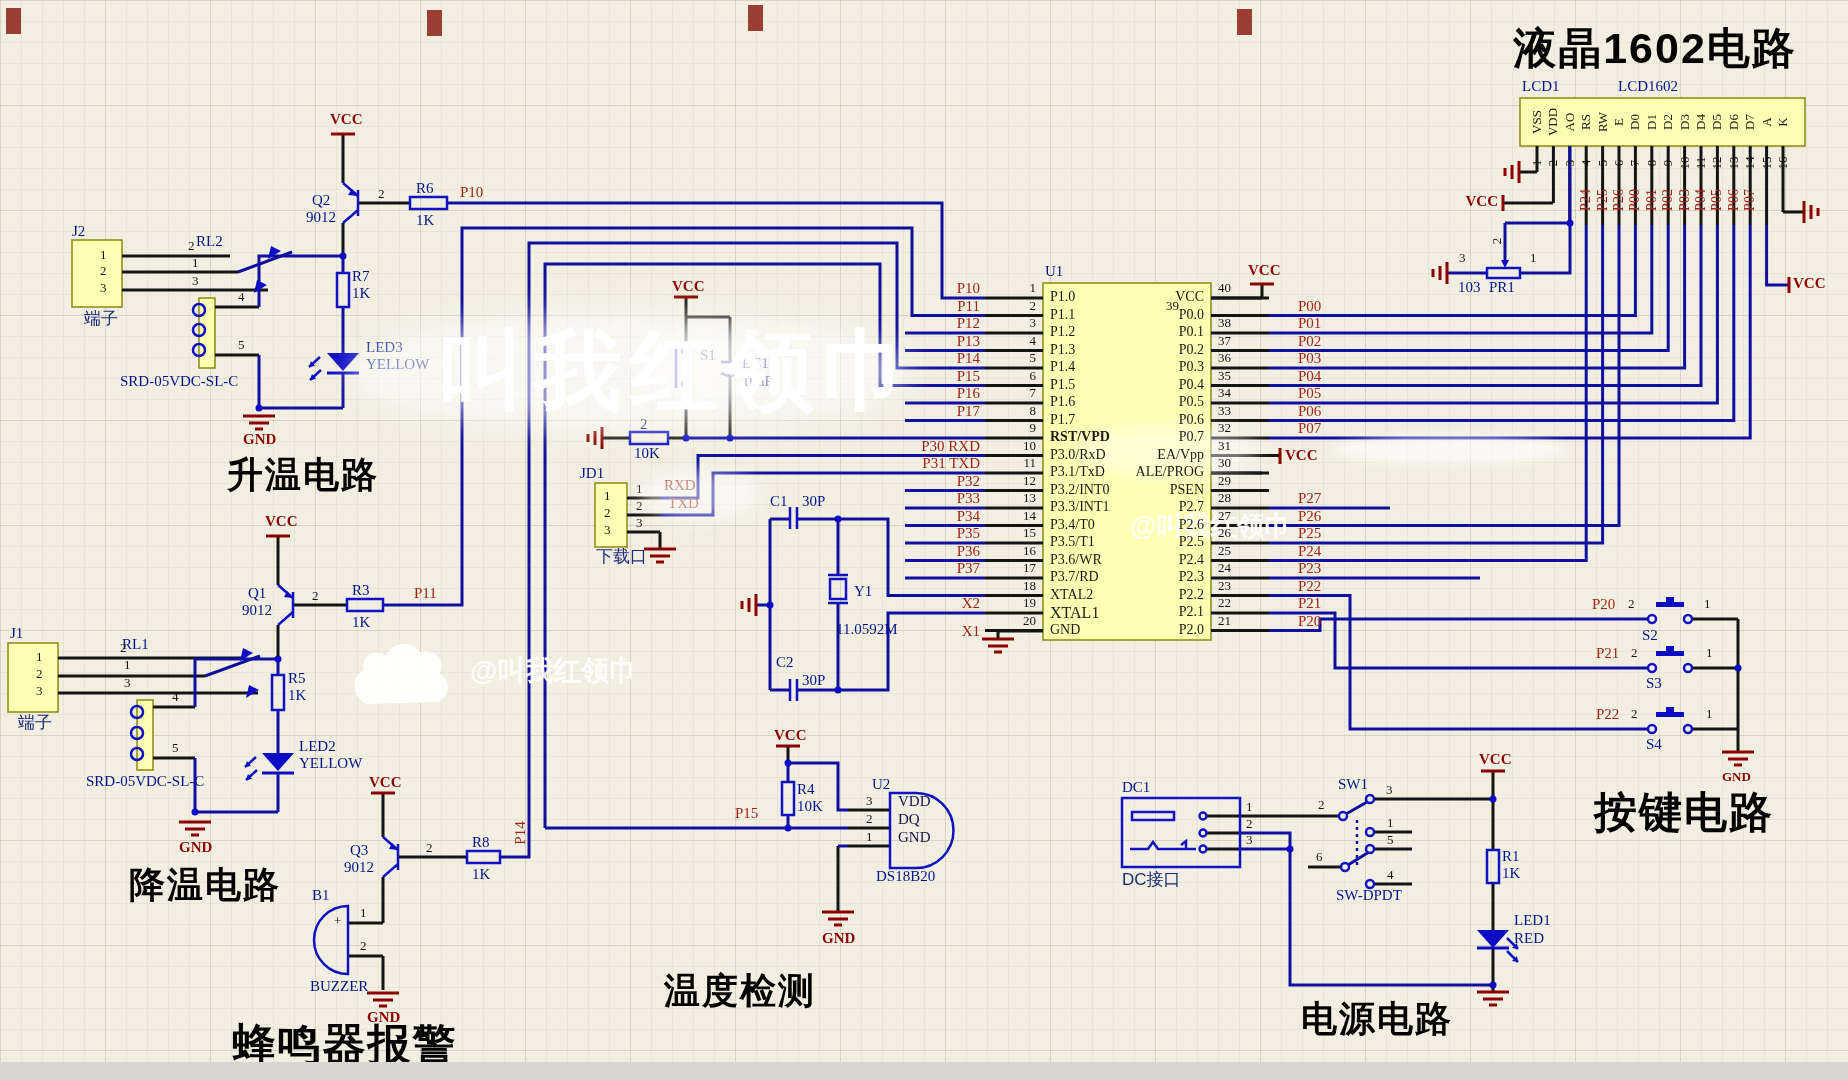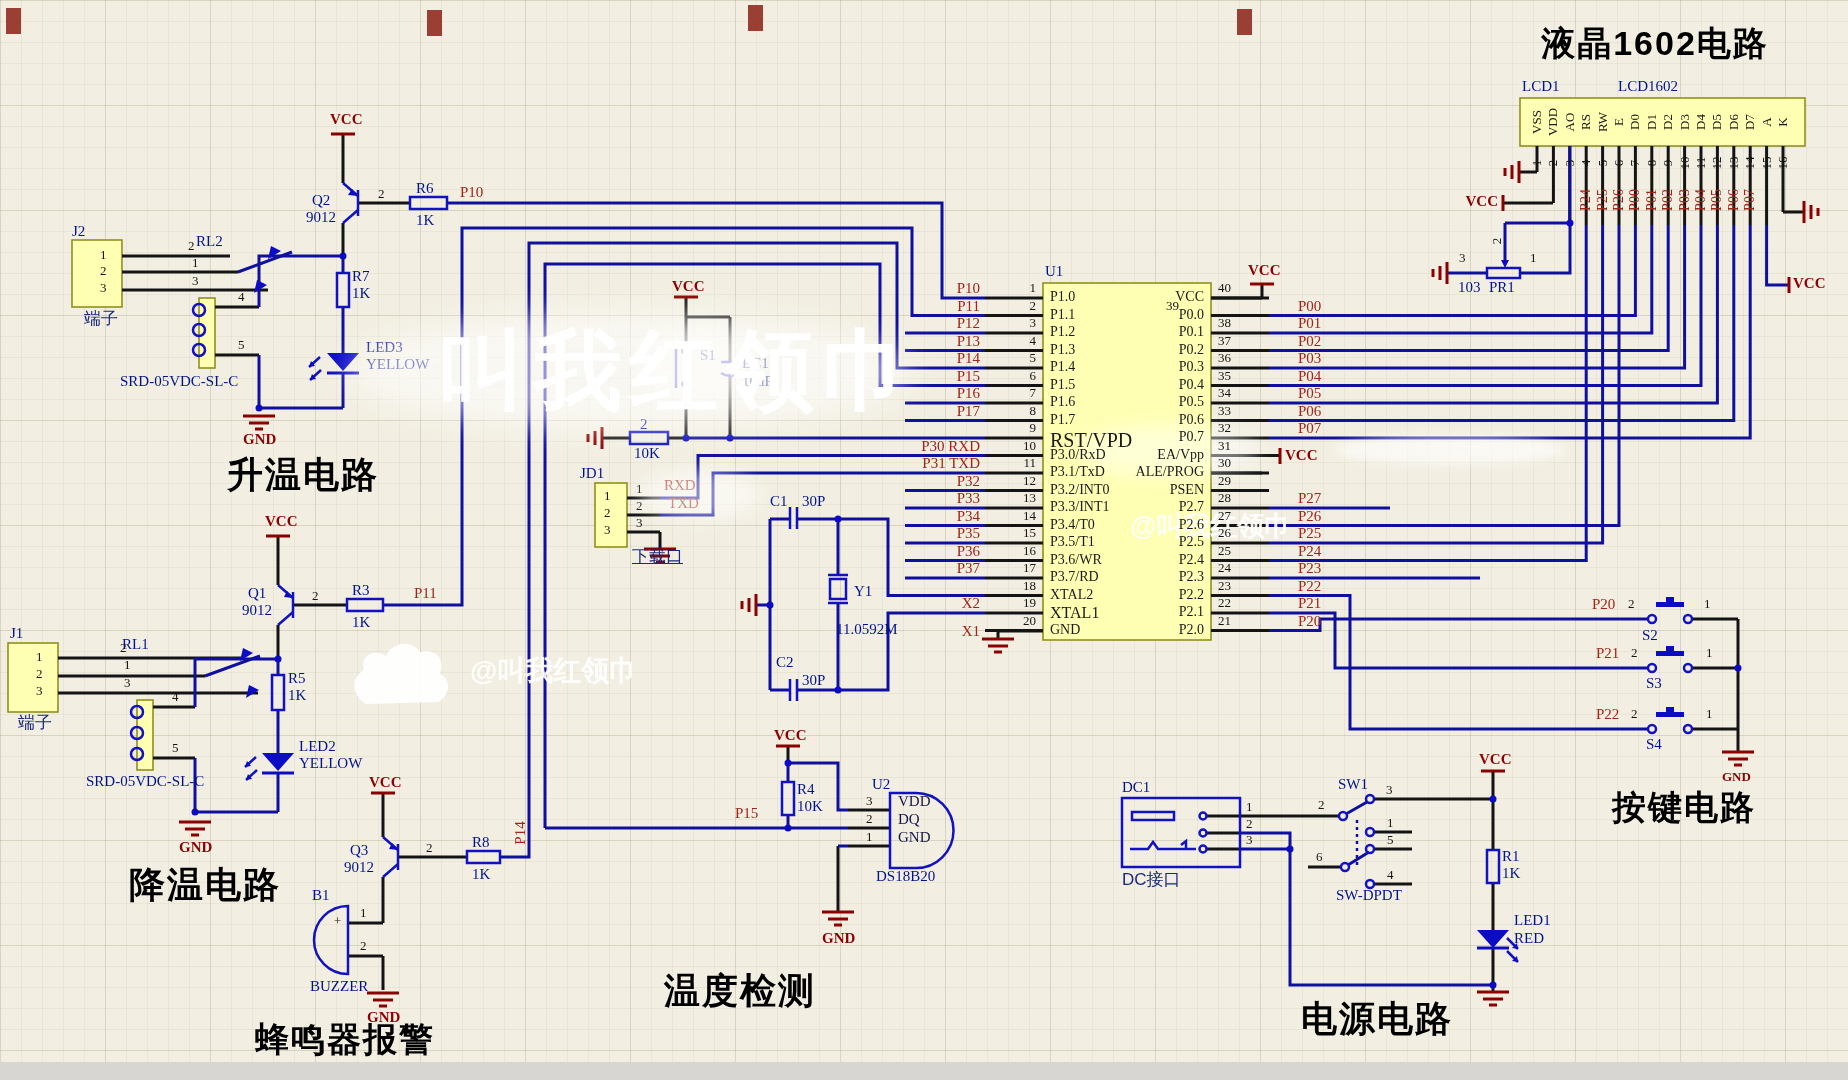--- a/index.html
+++ b/index.html
@@ -11,21 +11,21 @@
       linear-gradient(90deg, rgba(150,140,95,0.09) 1px, transparent 1px);
     background-size:105px 105px,105px 105px,21px 21px,21px 21px;
     font-family:"Liberation Serif",serif;}
   svg{position:absolute;left:0;top:0;}
   .t{position:absolute;line-height:1.05;white-space:nowrap;}
   .b{color:#00138B;font-size:15px;}
   .n{color:#141414;font-size:13px;}
   .r{color:#8B0000;font-size:15px;font-weight:bold;}
   .net{color:#A02418;font-size:15px;}
   .cjk{color:#1a2a7a;font-size:17px;font-family:"Liberation Sans",sans-serif;}
-  .title{color:#000;font-weight:bold;font-size:34px;font-family:"Liberation Sans",sans-serif;transform:translateX(-50%);letter-spacing:2px;}
+  .title{color:#000;font-weight:bold;font-size:43px;font-family:"Liberation Sans",sans-serif;transform:translateX(-50%);letter-spacing:2px;}
   .ra{text-align:right;}
   .vrt{transform:translate(-50%,-50%) rotate(-90deg);}
   .wmblob{position:absolute;background:#fff;border-radius:50%;}
   .wmtext{position:absolute;font-family:"Liberation Sans",sans-serif;font-weight:bold;white-space:nowrap;}
   .redchip{position:absolute;width:15px;height:26px;background:#8c2015;opacity:.85;}
   .band{position:absolute;left:0;top:1062px;width:1848px;height:18px;background:#d7d6d2;}
 </style>
 </head>
 <body>
 
@@ -361,21 +361,21 @@
 <div class="t b" style="left:634px;top:446px;">10K</div>
 <div class="t b" style="left:580px;top:466px;">JD1</div>
 <div class="t n" style="left:604px;top:489px;">1</div>
 <div class="t n" style="left:604px;top:506px;">2</div>
 <div class="t n" style="left:604px;top:523px;">3</div>
 <div class="t n" style="left:636px;top:482px;">1</div>
 <div class="t n" style="left:636px;top:499px;">2</div>
 <div class="t n" style="left:636px;top:516px;">3</div>
 <div class="t net" style="left:664px;top:478px;">RXD</div>
 <div class="t net" style="left:668px;top:496px;">TXD</div>
-<div class="t cjk" style="left:632px;top:548px;text-decoration:underline;">下载口</div>
+<div class="t cjk" style="left:596px;top:548px;">下载口</div>
 
 <div class="t b" style="left:770px;top:494px;">C1</div>
 <div class="t b" style="left:802px;top:494px;">30P</div>
 <div class="t b" style="left:776px;top:655px;">C2</div>
 <div class="t b" style="left:802px;top:673px;">30P</div>
 <div class="t b" style="left:854px;top:584px;">Y1</div>
 <div class="t b" style="left:836px;top:622px;">11.0592M</div>
 
 <div class="t r" style="left:774px;top:728px;">VCC</div>
 <div class="t b" style="left:797px;top:782px;">R4</div>
@@ -469,21 +469,21 @@
     <div class="t n ra" style="left: 1000px; top: 368.5px; width: 36px;">6</div>
     <div class="t " style="left: 1050px; top: 377.5px; font-size: 14px; color: rgb(26, 26, 26);">P1.5</div>
     <div class="t net ra" style="left: 872px; top: 368.5px; width: 108px;">P15</div>
     <div class="t n ra" style="left: 1000px; top: 386px; width: 36px;">7</div>
     <div class="t " style="left: 1050px; top: 395px; font-size: 14px; color: rgb(26, 26, 26);">P1.6</div>
     <div class="t net ra" style="left: 872px; top: 386px; width: 108px;">P16</div>
     <div class="t n ra" style="left: 1000px; top: 403.5px; width: 36px;">8</div>
     <div class="t " style="left: 1050px; top: 412.5px; font-size: 14px; color: rgb(26, 26, 26);">P1.7</div>
     <div class="t net ra" style="left: 872px; top: 403.5px; width: 108px;">P17</div>
     <div class="t n ra" style="left: 1000px; top: 421px; width: 36px;">9</div>
-    <div class="t " style="left: 1050px; top: 430px; font-size: 20px; color: rgb(26, 26, 26);">RST/VPD</div>
+    <div class="t " style="left: 1050px; top: 430px; font-size: 14px; color: rgb(26, 26, 26); font-weight: bold;">RST/VPD</div>
     <div class="t n ra" style="left: 1000px; top: 438.5px; width: 36px;">10</div>
     <div class="t " style="left: 1050px; top: 447.5px; font-size: 14px; color: rgb(26, 26, 26);">P3.0/RxD</div>
     <div class="t net ra" style="left: 872px; top: 438.5px; width: 108px;">P30  RXD</div>
     <div class="t n ra" style="left: 1000px; top: 456px; width: 36px;">11</div>
     <div class="t " style="left: 1050px; top: 465px; font-size: 14px; color: rgb(26, 26, 26);">P3.1/TxD</div>
     <div class="t net ra" style="left: 872px; top: 456px; width: 108px;">P31  TXD</div>
     <div class="t n ra" style="left: 1000px; top: 473.5px; width: 36px;">12</div>
     <div class="t " style="left: 1050px; top: 482.5px; font-size: 14px; color: rgb(26, 26, 26);">P3.2/INT0</div>
     <div class="t net ra" style="left: 872px; top: 473.5px; width: 108px;">P32</div>
     <div class="t n ra" style="left: 1000px; top: 491px; width: 36px;">13</div>

